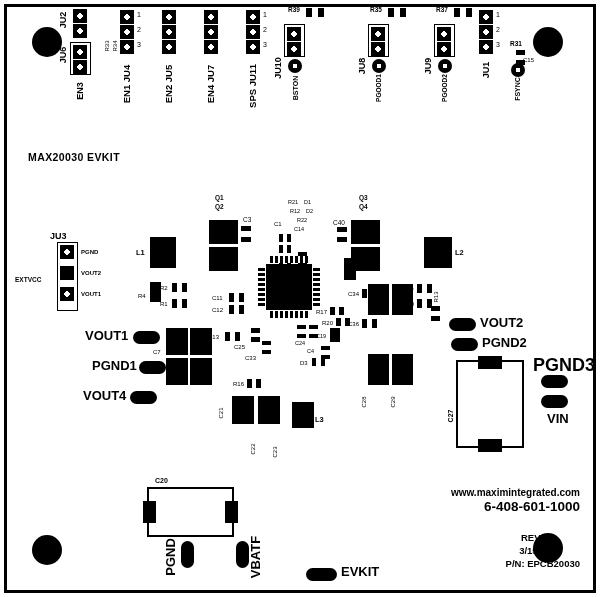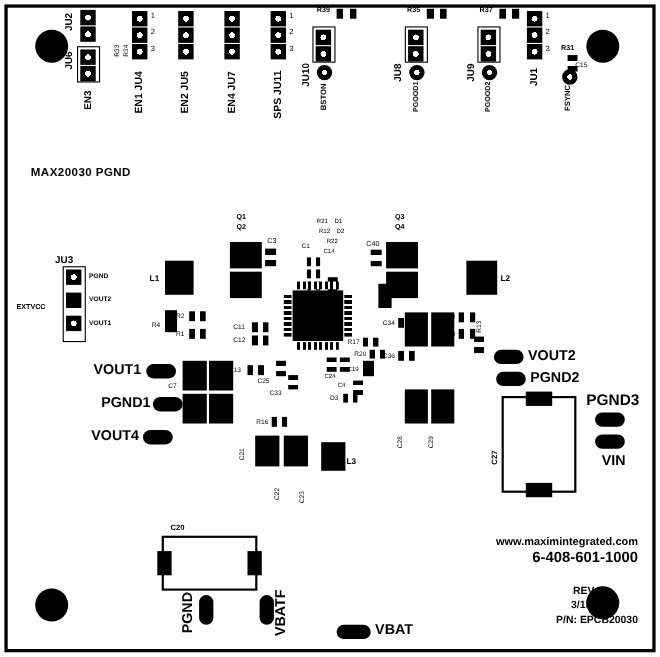--- a/index.html
+++ b/index.html
@@ -22,21 +22,21 @@
   .phone{right:20px;top:500px;font-size:13.5px;font-weight:700;}
   .rev{right:50px;top:533px;font-size:9.5px;font-weight:700;}
   .revdate{right:46px;top:546px;font-size:9.5px;font-weight:700;}
   .part{right:20px;top:559px;font-size:9.5px;font-weight:700;}
 </style>
 </head>
 <body>
 
 <div id="board">
   <div class="frame"></div>
-  <div class="htext title">MAX20030 PGND</div>
+  <div class="htext title">MAX20030 EVKIT</div>
   <div class="htext website">www.maximintegrated.com</div>
   <div class="htext phone">6-408-601-1000</div>
   <div class="htext rev">REV-A</div>
   <div class="htext revdate">3/15 BD</div>
   <div class="htext part">P/N: EPCB20030</div>
 <div class="circle" style="left: 32px; top: 27px; width: 30px; height: 30px;"></div>
     <div class="circle" style="left: 533px; top: 27px; width: 30px; height: 30px;"></div>
     <div class="circle" style="left: 32px; top: 535px; width: 30px; height: 30px;"></div>
     <div class="circle" style="left: 533px; top: 533px; width: 30px; height: 30px;"></div>
     <div class="vtext" style="left: 63px; top: 20px; font-size: 9px; font-weight: 700;">JU2</div>
@@ -119,38 +119,38 @@
     <div class="htext" style="left: 85px; top: 329px; font-size: 13px; font-weight: 700;">VOUT1</div>
     <div class="oval" style="left: 133px; top: 331px; width: 27px; height: 13px;"></div>
     <div class="htext" style="left: 92px; top: 359px; font-size: 13px; font-weight: 700;">PGND1</div>
     <div class="oval" style="left: 139px; top: 361px; width: 27px; height: 13px;"></div>
     <div class="htext" style="left: 83px; top: 389px; font-size: 13px; font-weight: 700;">VOUT4</div>
     <div class="oval" style="left: 130px; top: 391px; width: 27px; height: 13px;"></div>
     <div class="oval" style="left: 449px; top: 318px; width: 27px; height: 13px;"></div>
     <div class="htext" style="left: 480px; top: 316px; font-size: 13px; font-weight: 700;">VOUT2</div>
     <div class="oval" style="left: 451px; top: 338px; width: 27px; height: 13px;"></div>
     <div class="htext" style="left: 482px; top: 336px; font-size: 13px; font-weight: 700;">PGND2</div>
-    <div class="htext" style="left: 533px; top: 356px; font-size: 14px; font-weight: 700;">PGND3</div>
+    <div class="htext" style="left: 533px; top: 356px; font-size: 18px; font-weight: 700;">PGND3</div>
     <div class="oval" style="left: 541px; top: 375px; width: 27px; height: 13px;"></div>
     <div class="oval" style="left: 541px; top: 395px; width: 27px; height: 13px;"></div>
     <div class="htext" style="left: 547px; top: 412px; font-size: 13px; font-weight: 700;">VIN</div>
     <div class="outline" style="left: 456px; top: 360px; width: 68px; height: 88px; border-width: 2px;"></div>
     <div class="rect" style="left: 478px; top: 356px; width: 24px; height: 13px;"></div>
     <div class="rect" style="left: 478px; top: 439px; width: 24px; height: 13px;"></div>
     <div class="vtext" style="left: 450px; top: 416px; font-size: 7px; font-weight: 700;">C27</div>
     <div class="htext" style="left: 155px; top: 477px; font-size: 7px; font-weight: 700;">C20</div>
     <div class="outline" style="left: 147px; top: 487px; width: 87px; height: 50px; border-width: 2px;"></div>
     <div class="rect" style="left: 143px; top: 501px; width: 13px; height: 22px;"></div>
     <div class="rect" style="left: 225px; top: 501px; width: 13px; height: 22px;"></div>
     <div class="vtext" style="left: 170px; top: 557px; font-size: 13px; font-weight: 700;">PGND</div>
     <div class="oval" style="left: 181px; top: 541px; width: 13px; height: 27px;"></div>
     <div class="oval" style="left: 236px; top: 541px; width: 13px; height: 27px;"></div>
     <div class="vtext" style="left: 255px; top: 557px; font-size: 13px; font-weight: 700;">VBATF</div>
     <div class="oval" style="left: 306px; top: 568px; width: 31px; height: 13px;"></div>
-    <div class="htext" style="left: 341px; top: 565px; font-size: 13px; font-weight: 700;">VBAT</div>
+    <div class="htext" style="left: 341px; top: 565px; font-size: 13px; font-weight: 700;">EVKIT</div>
     <div class="htext" style="left: 215px; top: 195px; font-size: 6.5px; font-weight: 700;">Q1</div>
     <div class="htext" style="left: 215px; top: 204px; font-size: 6.5px; font-weight: 700;">Q2</div>
     <div class="htext" style="left: 243px; top: 217px; font-size: 6.5px;">C3</div>
     <div class="htext" style="left: 274px; top: 221px; font-size: 6px;">C1</div>
     <div class="htext" style="left: 288px; top: 200px; font-size: 5.5px;">R21</div>
     <div class="htext" style="left: 304px; top: 200px; font-size: 5.5px;">D1</div>
     <div class="htext" style="left: 290px; top: 209px; font-size: 5.5px;">R12</div>
     <div class="htext" style="left: 306px; top: 209px; font-size: 5.5px;">D2</div>
     <div class="htext" style="left: 297px; top: 218px; font-size: 5.5px;">R22</div>
     <div class="htext" style="left: 294px; top: 227px; font-size: 5.5px;">C14</div>

